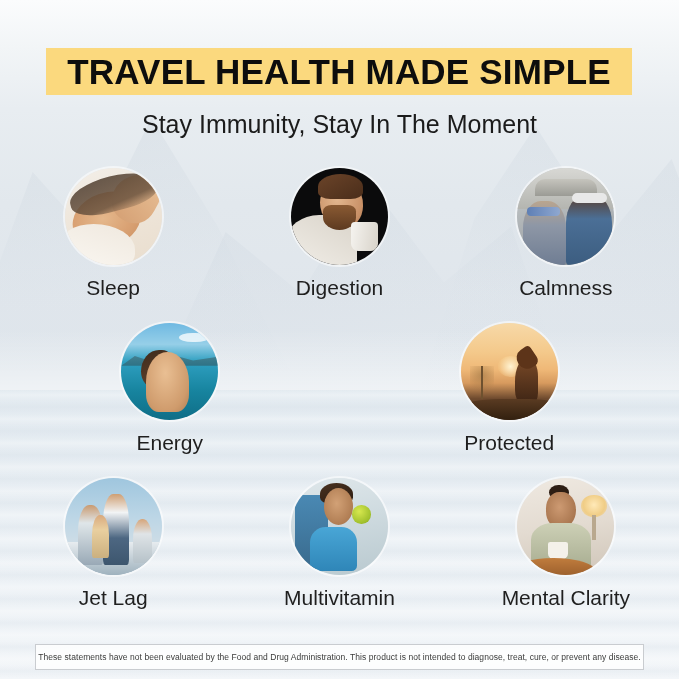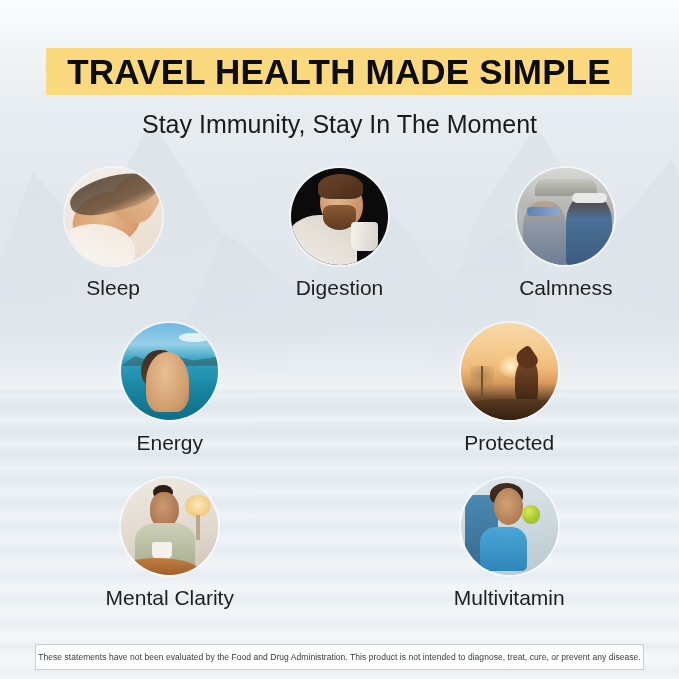--- a/index.html
+++ b/index.html
@@ -542,44 +542,56 @@
               <div class="shore"></div>
           </div>
         </div>
         <div class="label">Protected</div>
       </div>
     </div>
 
     <div class="row">
       <div class="cell">
         <div class="circle">
+          <div class="ph sc-jetlag">
+            <div class="deck"></div>
+              <div class="dad"></div>
+              <div class="mom"></div>
+            <div class="kid1"></div>
+              <div class="kid2"></div>
+          </div>
+        </div>
+        <div class="label">Jet Lag</div>
+      </div>
+      <div class="cell">
+        <div class="circle">
+          <div class="ph sc-multi">
+            <div class="chair"></div>
+              <div class="hair"></div>
+              <div class="head"></div>
+            <div class="top"></div>
+              <div class="apple"></div>
+          </div>
+        </div>
+        <div class="label">Multivitamin</div>
+      </div>
+      <div class="cell">
+        <div class="circle">
           <div class="ph sc-mental">
             <div class="lamp"></div>
               <div class="lampstem"></div>
             <div class="bun"></div>
               <div class="head"></div>
             <div class="shirt"></div>
               <div class="mug"></div>
               <div class="table"></div>
           </div>
         </div>
         <div class="label">Mental Clarity</div>
       </div>
-      <div class="cell">
-        <div class="circle">
-          <div class="ph sc-multi">
-            <div class="chair"></div>
-              <div class="hair"></div>
-              <div class="head"></div>
-            <div class="top"></div>
-              <div class="apple"></div>
-          </div>
-        </div>
-        <div class="label">Multivitamin</div>
-      </div>
     </div>
 
   </div>
 </div>
 
 <div class="disclaimer">
   <span class="disclaimer-text">These statements have not been evaluated by the Food and Drug Administration. This product is not intended to diagnose, treat, cure, or prevent any disease.</span>
 </div>
 
 </body></html>

